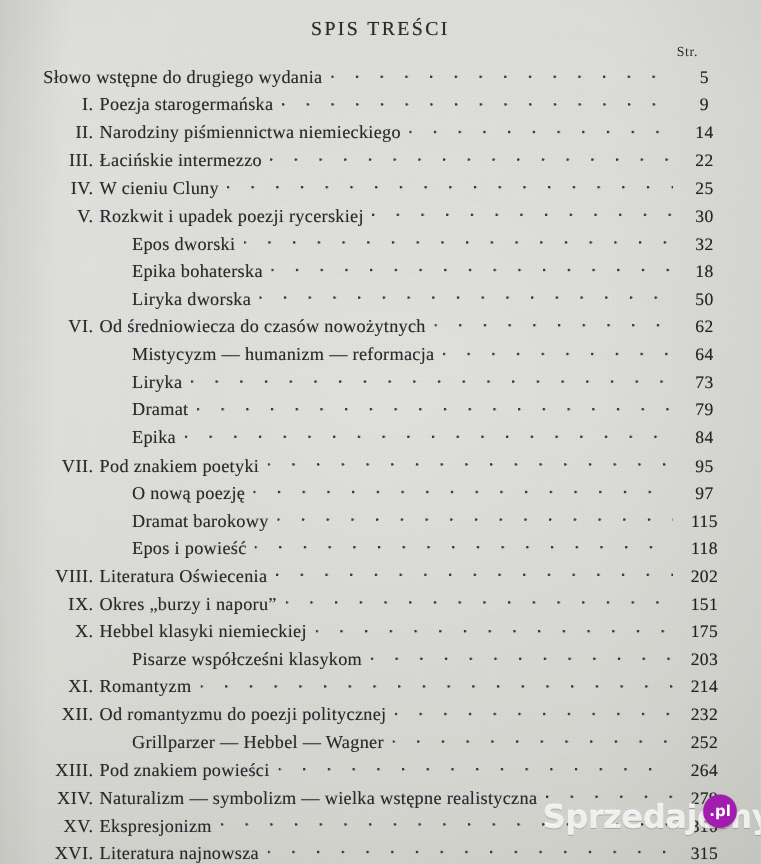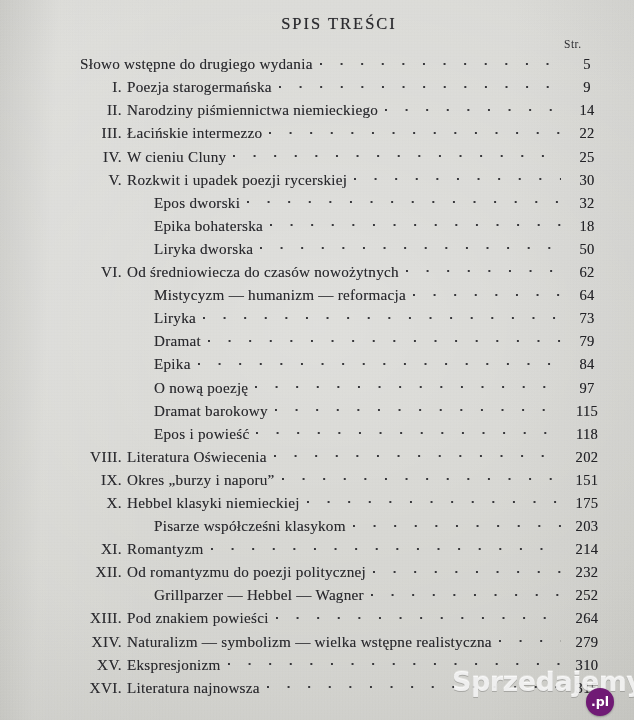--- a/index.html
+++ b/index.html
@@ -32,21 +32,20 @@
     background-image:
       repeating-linear-gradient(0deg, rgba(0,0,0,0.06) 0px, rgba(0,0,0,0) 1px, rgba(0,0,0,0) 2px, rgba(255,255,255,0.05) 3px),
       repeating-linear-gradient(90deg, rgba(0,0,0,0.05) 0px, rgba(0,0,0,0) 1px, rgba(255,255,255,0.04) 2px, rgba(0,0,0,0) 3px);
     pointer-events: none;
   }
 
   #page {
     position: absolute;
     inset: 0;
     padding: 0;
-    margin-left: 44px;
   }
 
   
   .toc-title {
     text-align: center;
     font-size: 16.5px;
     letter-spacing: 2.0px;
     margin: 0;
     padding-top: 14px;
     font-weight: 400;
@@ -154,25 +153,25 @@
     color: rgba(255,255,255,0.80);
     text-shadow:
       0 1px 0 rgba(120,120,118,0.45),
       0 -1px 0 rgba(255,255,255,0.35);
     white-space: nowrap;
     line-height: 1;
   }
   #wm-badge {
     position: absolute;
     left: 586px;
-    top: 688px;
+    top: 662px;
     width: 28px;
     height: 28px;
     border-radius: 50%;
-    background: #701a75;
+    background: #a21caf;
     box-shadow: 0 1px 2px rgba(0,0,0,0.28);
     display: flex;
     align-items: center;
     justify-content: center;
     pointer-events: none;
   }
   #wm-badge .badge-text {
     font-family: "DejaVu Sans", "Liberation Sans", sans-serif;
     font-weight: 700;
     font-size: 12.5px;
@@ -270,20 +269,26 @@
         <span class="label">Dramat</span>
         <span class="leader"></span>
         <span class="pageno">79</span>
       </li>
       <li class="toc-row ind-sub">
         <span class="num-col"></span>
         <span class="label">Epika</span>
         <span class="leader"></span>
         <span class="pageno">84</span>
       </li>
+      <li class="toc-row ind-0">
+        <span class="num-col">VII.</span>
+        <span class="label">Pod znakiem poetyki</span>
+        <span class="leader"></span>
+        <span class="pageno">95</span>
+      </li>
       <li class="toc-row ind-sub">
         <span class="num-col"></span>
         <span class="label">O nową poezję</span>
         <span class="leader"></span>
         <span class="pageno">97</span>
       </li>
       <li class="toc-row ind-sub">
         <span class="num-col"></span>
         <span class="label">Dramat barokowy</span>
         <span class="leader"></span>

